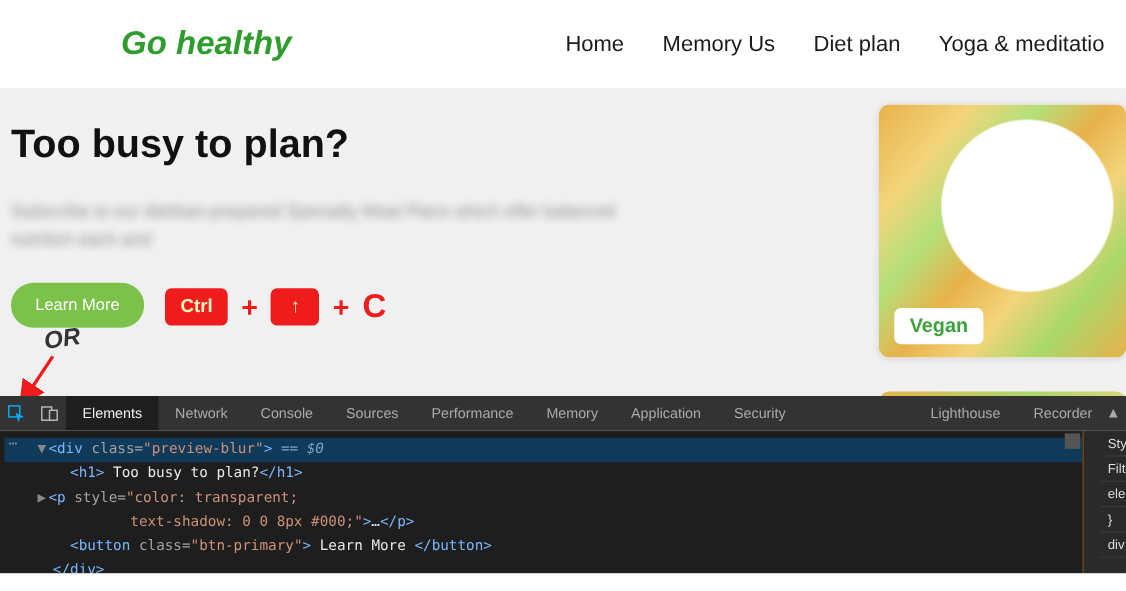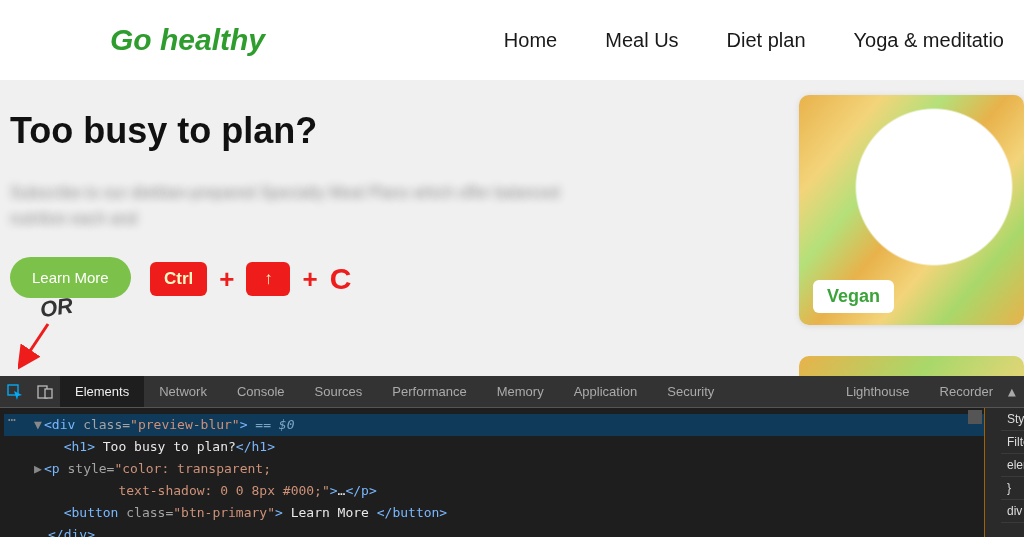--- a/index.html
+++ b/index.html
@@ -1,21 +1,21 @@
 <!DOCTYPE html>
 <html><head>
 <meta charset="utf-8">
 <style>
   * { margin:0; padding:0; box-sizing:border-box; }
   html,body { width:1024px; height:537px; font-family:Arial,Helvetica,sans-serif; overflow:hidden; background:#fff; }
 
   
   .site-header { height:80px; display:flex; align-items:center; padding:0 20px 0 110px; }
   .logo { font-size:30px; font-weight:700; color:#2e9d2e; font-style:italic; }
-  .nav { margin-left:auto; display:flex; gap:48px; }
+  .nav { margin-left:auto; display:flex; gap:35px; }
   .nav a { color:#191919; font-size:20px; text-decoration:none; white-space:nowrap; }
 
   
   .hero { background:#f0f0f0; height:296px; position:relative; padding:30px 10px 0 10px; }
   .hero h1 { font-size:36px; font-weight:700; color:#111; margin-bottom:28px; }
   .hero p.blurline { color:transparent; text-shadow:0 0 8px #888; font-size:16px; line-height:1.6; max-width:600px; margin-bottom:6px; }
   .btn-primary { display:inline-block; margin-top:20px; background:#7cc24a; color:#fff; border:none; border-radius:22px; padding:12px 22px; font-size:15px; cursor:pointer; }
 
   
   .food-card { position:absolute; right:0; top:15px; width:225px; height:230px; border-radius:10px; box-shadow:0 1px 6px rgba(0,0,0,.1); background:
@@ -28,21 +28,21 @@
   
   .keycap { display:inline-flex; align-items:center; justify-content:center; background:#ef1c1c; color:#fef9c3; font-weight:700; border-radius:6px; height:34px; padding:0 14px; font-size:17px; }
   .keycap.small { width:44px; padding:0; }
   .plus { color:#ef1c1c; font-size:26px; font-weight:700; }
   .bigC { color:#ef1c1c; font-size:30px; font-weight:800; }
   .key-row { position:absolute; left:150px; top:182px; display:flex; align-items:center; gap:12px; }
   .or-label { position:absolute; left:40px; top:215px; font-size:22px; font-weight:800; font-style:italic; color:#333; transform:rotate(-8deg); }
   .arrow { position:absolute; left:18px; top:240px; }
 
   
-  .devtools { position:absolute; left:0; bottom:0; width:1024px; height:161px; background:#2b2b2b; font-family:Menlo,Consolas,monospace; font-size:13px; color:#ccc; }
+  .devtools { position:absolute; left:0; bottom:16px; width:1024px; height:161px; background:#2b2b2b; font-family:Menlo,Consolas,monospace; font-size:13px; color:#ccc; }
   .dt-tabs { height:32px; background:#333; display:flex; align-items:stretch; border-bottom:1px solid #555; }
   .dt-iconbtn { width:30px; display:flex; align-items:center; justify-content:center; cursor:pointer; color:#03a9f4; }
   .dt-iconbtn.gray { color:#bbb; }
   .dt-tab { padding:0 15px; display:flex; align-items:center; color:#aaa; cursor:pointer; font-family:Arial,sans-serif; font-size:13px; }
   .dt-tab.active { background:#1e1e1e; color:#eee; }
   .dt-tab.last { margin-left:auto; }
   .flask { width:16px; display:flex; align-items:center; justify-content:center; color:#aaa; padding-right:8px; }
 
   .dt-body { display:flex; height:129px; }
   .dom-pane { flex:1; background:#1e1e1e; padding:6px 0 0 4px; position:relative; overflow:hidden; }
@@ -60,21 +60,21 @@
   .styles-pane { width:40px; background:#2a2a2a; border-left:1px solid #a16207; font-family:Arial,sans-serif; font-size:12px; color:#ddd; overflow:hidden;padding-left:16px; }
   .styles-pane div { padding:4px 6px; border-bottom:1px solid #3a3a3a; white-space:nowrap; }
 </style>
 </head>
 <body>
 
 <header class="site-header">
   <div class="logo">Go healthy</div>
   <nav class="nav">
     <a href="#">Home</a>
-    <a href="#">Meal Us</a>
+    <a href="#">Memory Us</a>
     <a href="#">Diet plan</a>
     <a href="#">Yoga &amp; meditatio</a>
   </nav>
 </header>
 
 <section class="hero">
   <h1>Too busy to plan?</h1>
   <p class="blurline">Subscribe to our dietitian-prepared Specialty Meal Plans which offer balanced nutrition each and</p>
   <button class="btn-primary">Learn More</button>
 

